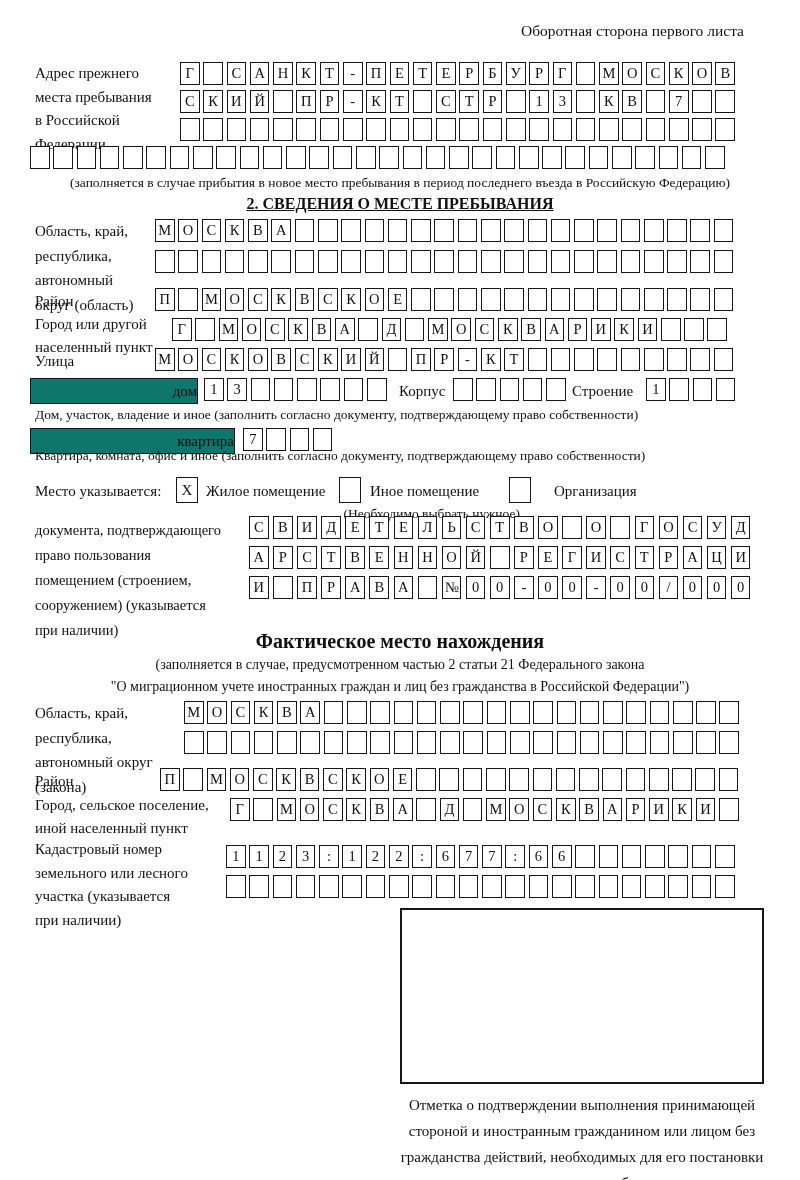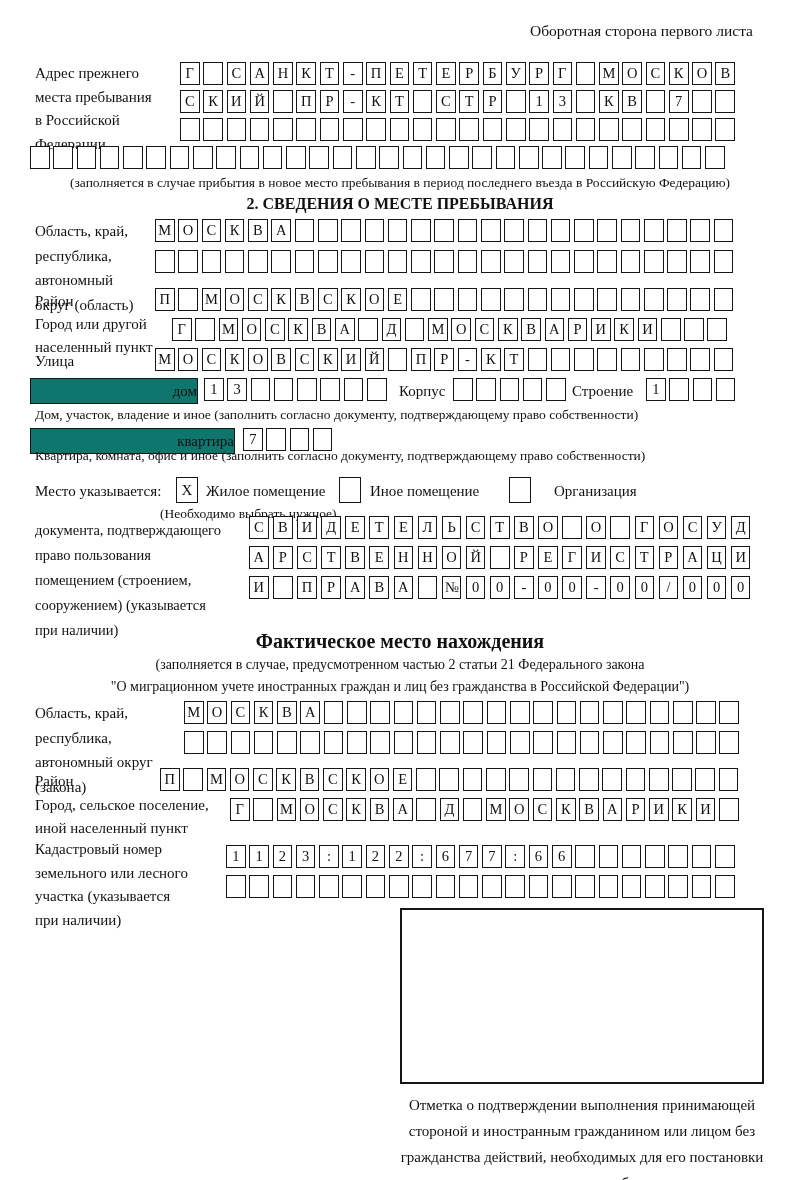--- a/index.html
+++ b/index.html
@@ -28,21 +28,21 @@
     display:flex;align-items:center;justify-content:center;font-size:15px;background:#fff;
   }
   .stampbox{position:absolute;border:2px solid #161616;box-sizing:border-box;background:#fff;}
   .note-lines div{white-space:nowrap;}
 </style>
 </head>
 <body>
 
 <div class="page">
 
-  <div class="abs" style="right:47px;top:22px;font-size:15.5px;">Оборотная сторона первого листа</div>
+  <div class="abs" style="right:56px;top:22px;font-size:15.5px;">Оборотная сторона первого листа</div>
 
   <div class="lbl" style="left:35px;top:62px;">
     <div>Адрес прежнего</div>
     <div>места пребывания</div>
     <div>в Российской</div>
     <div>Федерации</div>
   </div>
   <div class="cellrow" style="left:180px;top:62px;">
       <span class="cell">Г</span>
       <span class="cell"></span>
@@ -148,21 +148,21 @@
       <span class="cell"></span>
       <span class="cell"></span>
       <span class="cell"></span>
       <span class="cell"></span>
       <span class="cell"></span>
       <span class="cell"></span>
       <span class="cell"></span>
     </div>
   <div class="cap center" style="top:175px;">(заполняется в случае прибытия в новое место пребывания в период последнего въезда в Российскую Федерацию)</div>
 
-  <div class="abs center bold" style="top:195px;font-size:16px;">2. СВЕДЕНИЯ О МЕСТЕ ПРЕБЫВАНИЯ</div>
+  <div class="abs center bold" style="top:195px;font-size:16px;text-decoration:underline;">2. СВЕДЕНИЯ О МЕСТЕ ПРЕБЫВАНИЯ</div>
 
   <div class="lbl" style="left:35px;top:219px;line-height:24.5px;">
     <div>Область, край,</div>
     <div>республика,</div>
     <div>автономный</div>
     <div>округ (область)</div>
   </div>
   <div class="cellrow" style="left:155px;top:219px;">
       <span class="cell">М</span>
       <span class="cell">О</span>
@@ -348,21 +348,21 @@
     </div>
   <div class="cap" style="left:35px;top:448px;">Квартира, комната, офис и иное (заполнить согласно документу, подтверждающему право собственности)</div>
 
   <div class="lbl" style="left:35px;top:480px;">Место указывается:</div>
   <div class="cb" style="left:176px;top:477px;">X</div>
   <div class="lbl" style="left:206px;top:480px;">Жилое помещение</div>
   <div class="cb" style="left:339px;top:477px;"></div>
   <div class="lbl" style="left:370px;top:480px;">Иное помещение</div>
   <div class="cb" style="left:509px;top:477px;"></div>
   <div class="lbl" style="left:554px;top:480px;">Организация</div>
-  <div class="cap" style="left:160px;top:506px;width:360px;text-align:left;">(Необходимо выбрать нужное)</div>
+  <div class="cap" style="left:160px;top:506px;width:360px;text-align:right;">(Необходимо выбрать нужное)</div>
 
   <div class="lbl" style="left:35px;top:518px;line-height:25px;font-size:14.5px;">
     <div>документа, подтверждающего</div>
     <div>право пользования</div>
     <div>помещением (строением,</div>
     <div>сооружением) (указывается</div>
     <div>при наличии)</div>
   </div>
   <div class="cellrow" style="left:249px;top:516px;gap:4.5px;">
       <span class="cell">С</span>

